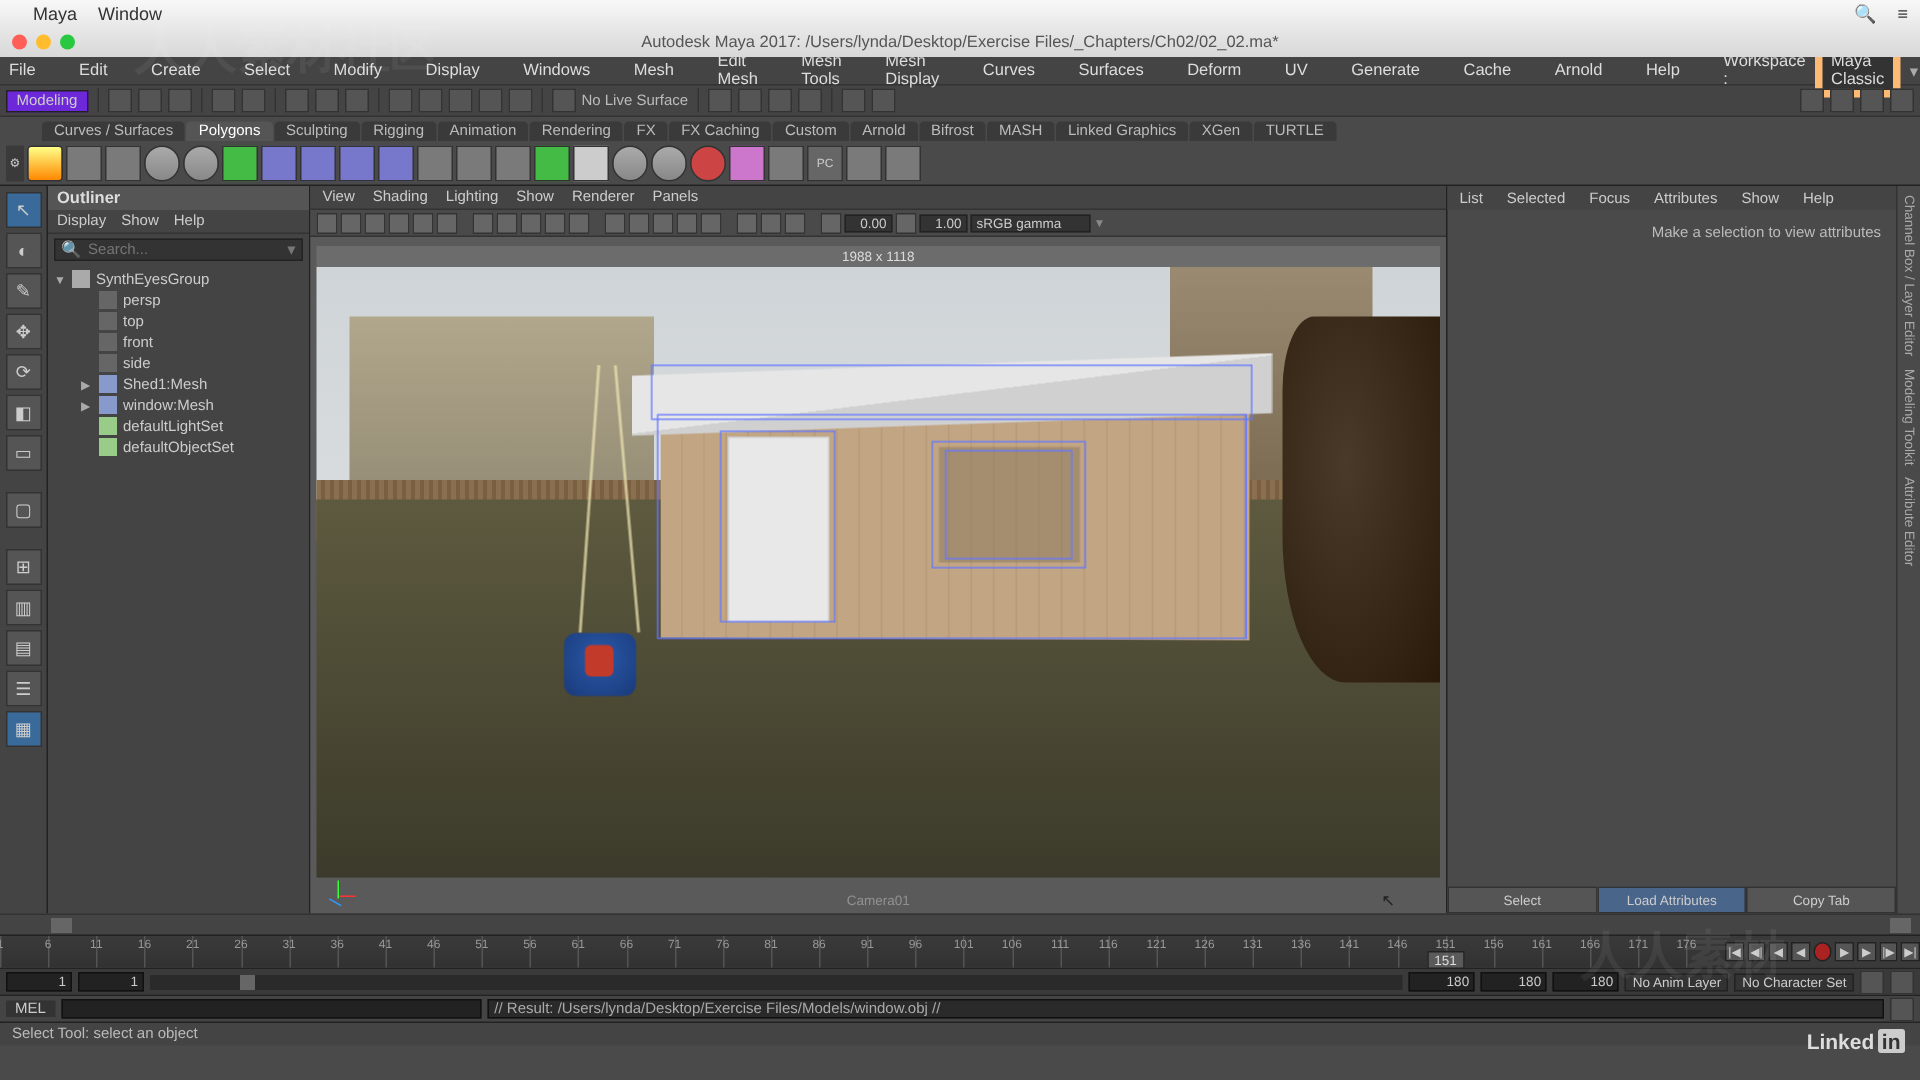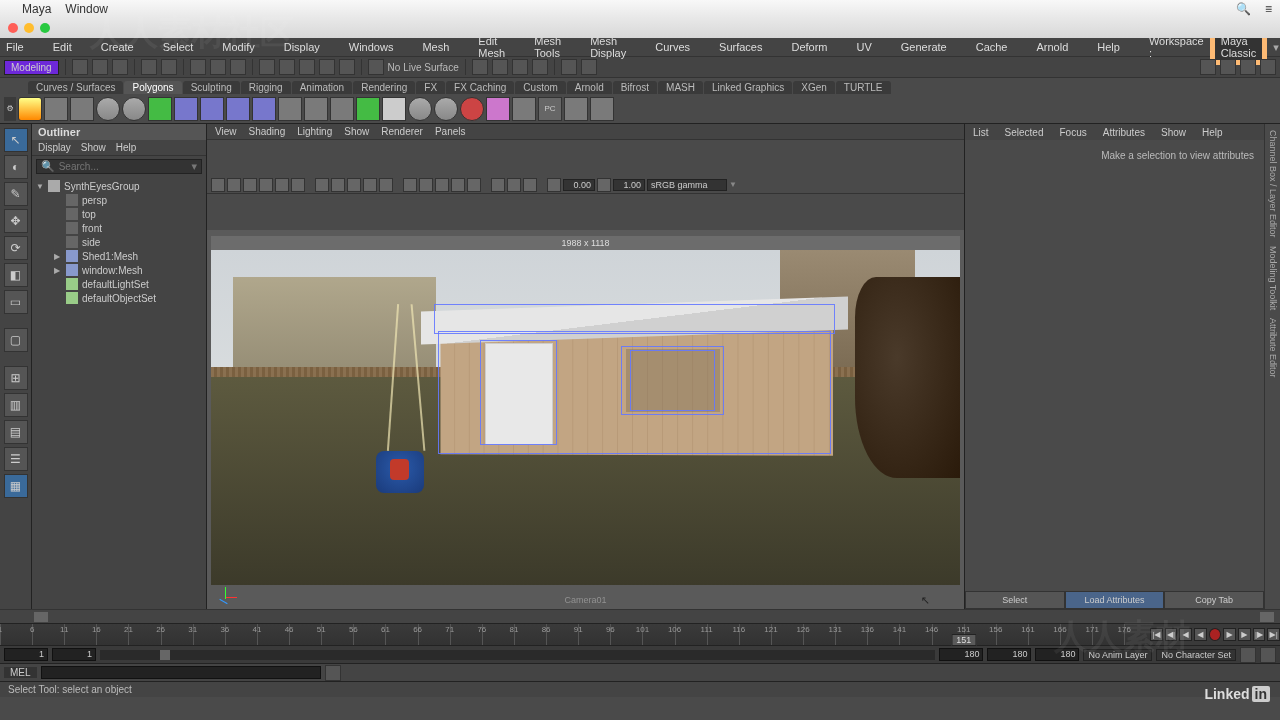--- a/index.html
+++ b/index.html
@@ -57,21 +57,21 @@
 .ol-item .indent { width: 14px; display: inline-block; }
 .ol-ico { width: 12px; height: 12px; display: inline-block; }
 .ol-ico.grp { background: #aaa; }
 .ol-ico.cam { background: #666; }
 .ol-ico.mesh { background: #89c; }
 .ol-ico.set { background: #9c8; }
 .ol-tri { width: 8px; color: #aaa; font-size: 8px; }
 .ol-tri.open::before { content: "▼"; }
 .ol-tri.closed::before { content: "▶"; }
 
-.viewport-wrap { flex: 1; display: flex; flex-direction: column; background: #4a4a4a; gap: 36px; }
+.viewport-wrap { flex: 1; display: flex; flex-direction: column; background: #4a4a4a; }
 .vp-menu { height: 16px; background: #444; display: flex; align-items: center; padding: 0 8px; gap: 12px; font-size: 10px; color: #ccc; border-bottom: 1px solid #333; }
 .vp-toolbar { height: 18px; background: #4a4a4a; display: flex; align-items: center; padding: 0 4px; gap: 2px; border-bottom: 1px solid #333; }
 .vp-ico { width: 14px; height: 14px; background: #666; border: 1px solid #333; }
 .vp-sep { width: 6px; }
 .vp-num { background: #333; border: 1px solid #222; font-size: 9px; color: #ccc; padding: 0 3px; width: 32px; text-align: right; }
 .vp-dd { background: #333; border: 1px solid #222; font-size: 9px; color: #ccc; padding: 0 3px; }
 
 .viewport { flex: 1; background: #5a5a5a; position: relative; overflow: hidden; }
 .resolution-gate { position: absolute; left: 4px; right: 4px; top: 6px; height: 14px; background: rgba(120,120,120,.6); color: #ddd; font-size: 9px; text-align: center; line-height: 14px; }
 .scene { position: absolute; left: 4px; right: 4px; top: 20px; bottom: 24px; }
@@ -147,20 +147,21 @@
   <span>🔍</span>
   <span>≡</span>
 </div>
 
 <div class="titlebar">
   <div class="window-controls">
     <div class="wc r"></div>
     <div class="wc y"></div>
     <div class="wc g"></div>
   </div>
+  <div class="title">Autodesk Maya 2017: /Users/lynda/Desktop/Exercise Files/_Chapters/Ch02/02_02.ma*</div>
 </div>
 
 <div class="main-menu">
   <span>File</span>
   <span>Edit</span>
   <span>Create</span>
   <span>Select</span>
   <span>Modify</span>
   <span>Display</span>
   <span>Windows</span>
@@ -559,20 +560,21 @@
   <div class="rl-field">180</div>
   <div class="rl-dd">No Anim Layer</div>
   <div class="rl-dd">No Character Set</div>
   <span class="sl-ico"></span>
   <span class="sl-ico"></span>
 </div>
 
 <div class="cmdline">
   <span class="cmd-label">MEL</span>
   <div class="cmd-input"></div>
+  <div class="cmd-output">// Result: /Users/lynda/Desktop/Exercise Files/Models/window.obj //</div>
   <span class="sl-ico"></span>
 </div>
 
 <div class="helpline">
   <span>Select Tool: select an object</span>
 </div>
 
 <div class="linkedin-badge">
   <span>Linked</span><span class="box">in</span>
 </div>

